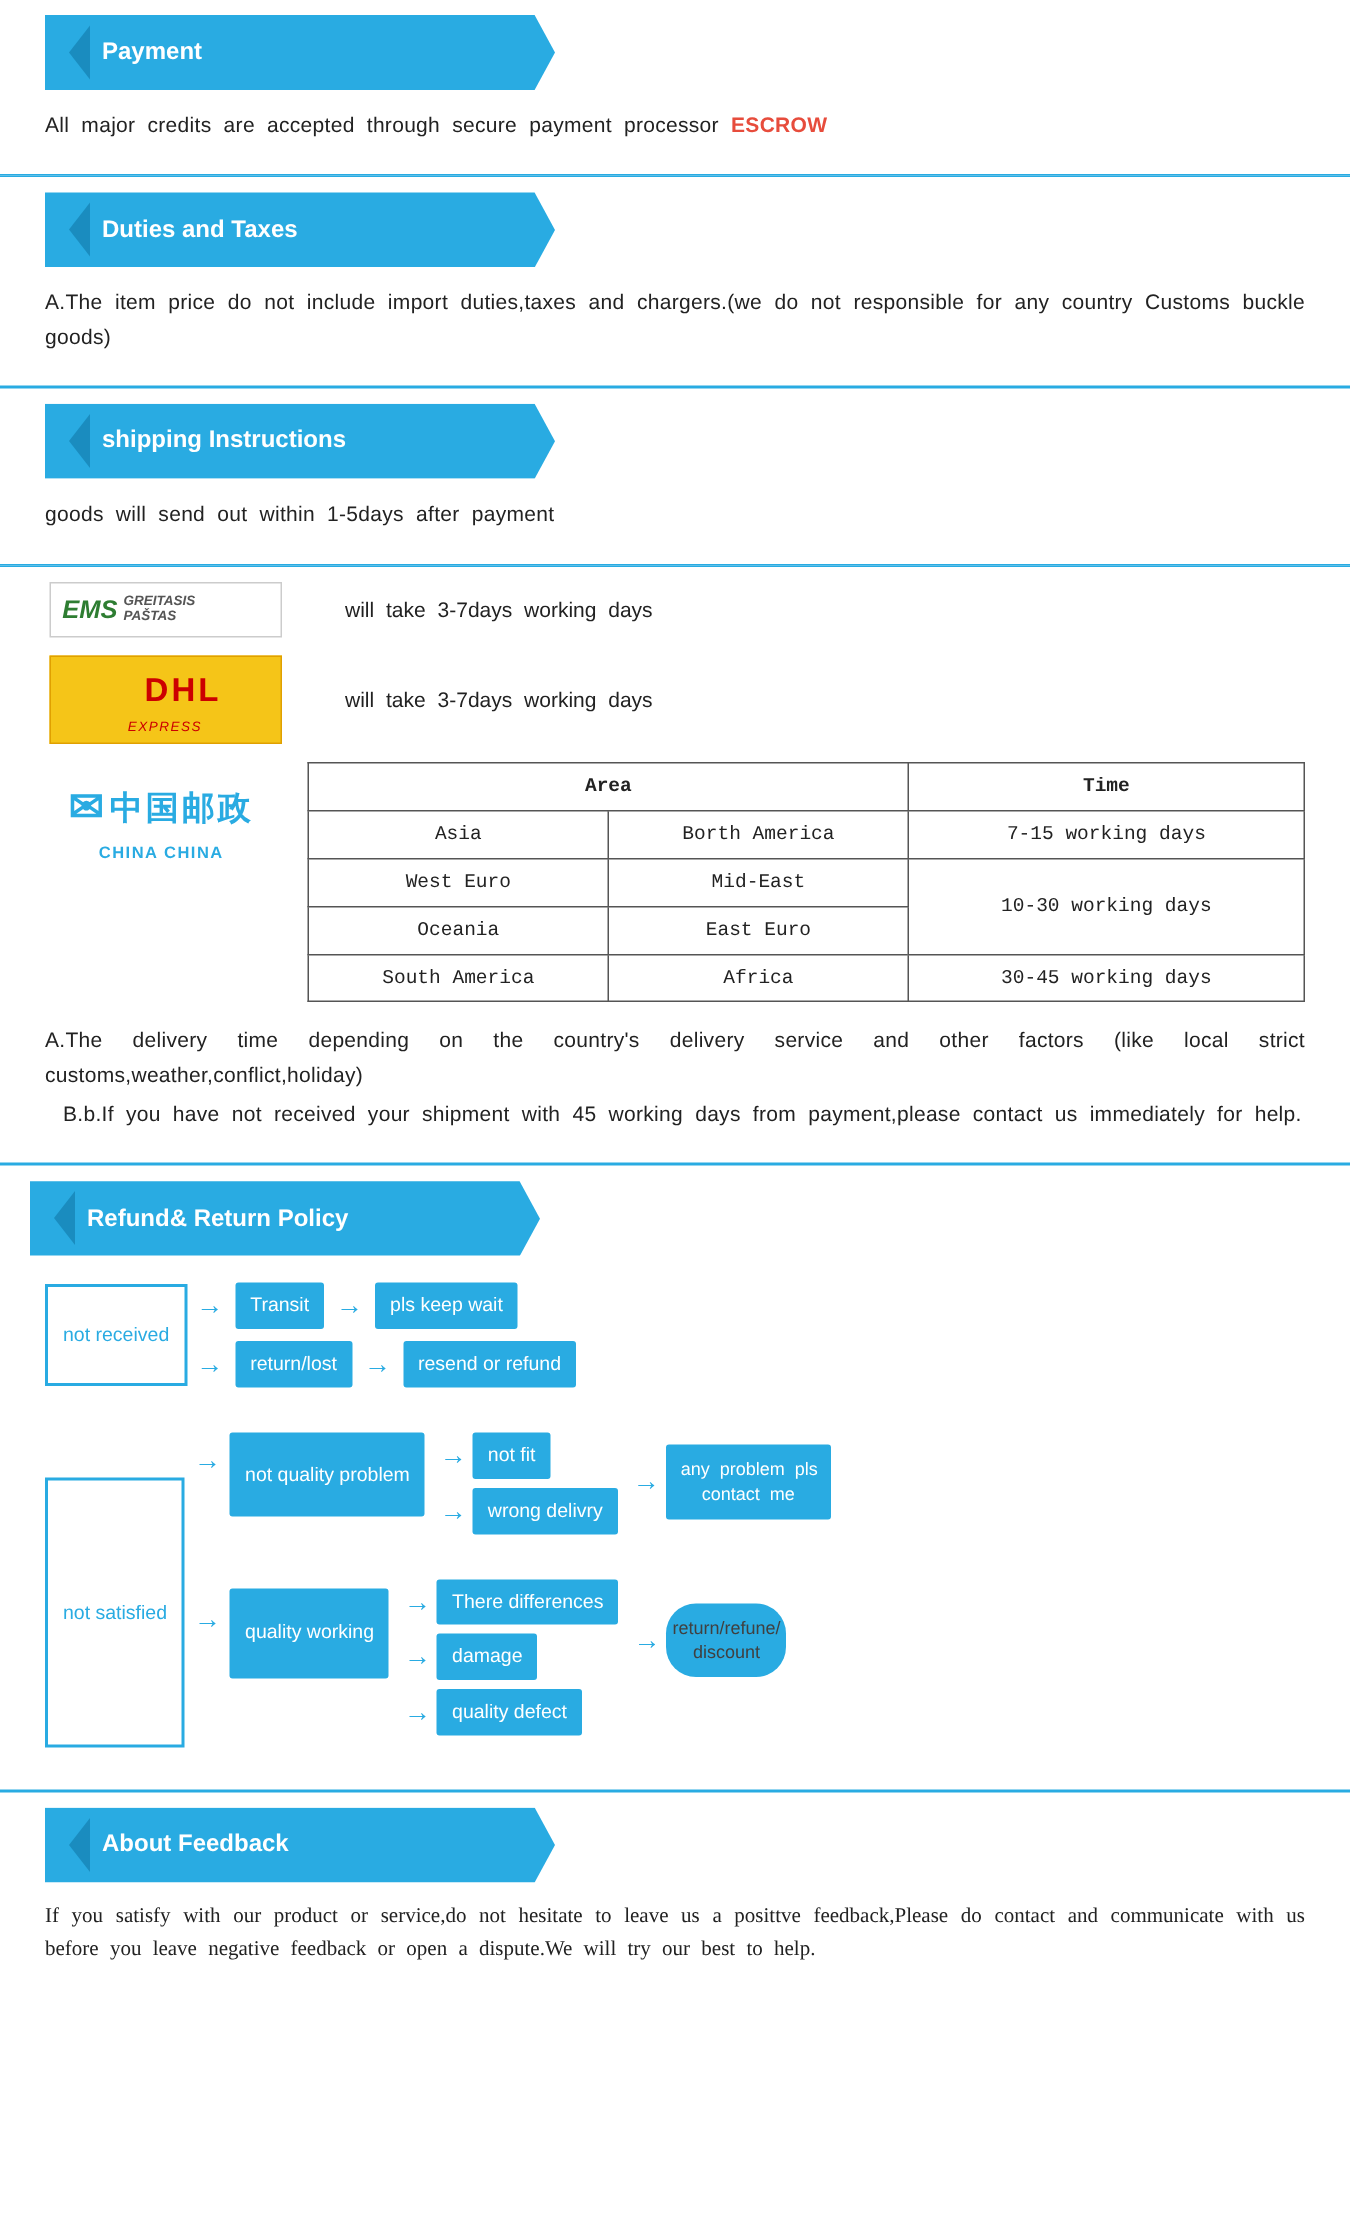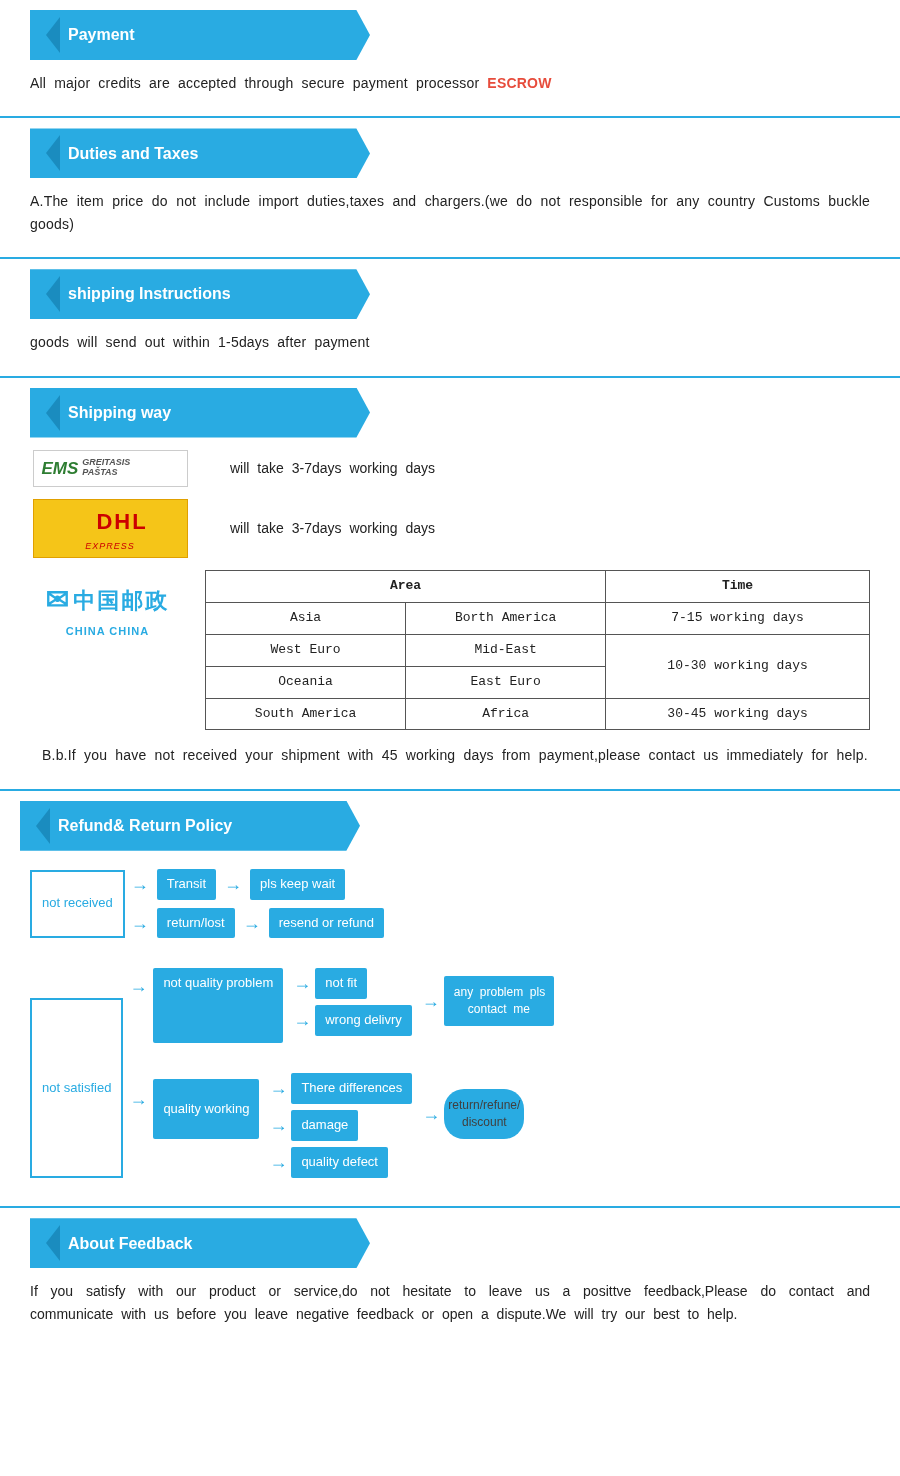--- a/index.html
+++ b/index.html
@@ -229,23 +229,20 @@
 <div class="section-block">
   <div class="section-header">
     <span>shipping  Instructions</span>
   </div>
   <p>goods  will  send  out  within  1-5days  after  payment</p>
 </div>
 
 <hr class="blue-line">
 
 <div class="section-block">
-  <div class="section-header">
-    <span>Shipping  way</span>
-  </div>
 
   <div class="logo-row" style="margin-bottom:12px;">
     <div class="logo-box">
       <div class="ems-logo">
         <span class="ems-green">EMS</span>
         <span style="font-size:9px; color:#555; font-style:italic; line-height:1.1;">GREITASIS<br>PAŠTAS</span>
       </div>
     </div>
     <span style="margin-left:20px; word-spacing:4px;">will  take  3-7days  working  days</span>
   </div>
@@ -294,20 +291,21 @@
         <tr>
           <td>South America</td>
           <td>Africa</td>
           <td>30-45 working days</td>
         </tr>
       </tbody>
     </table>
   </div>
 
   <div class="delivery-notes" style="margin-top:14px;">
+    <p>A.The  delivery  time  depending  on  the  country's  delivery  service  and  other  factors  (like  local  strict   customs,weather,conflict,holiday)</p>
     <p style="margin-top:4px;margin-left:12px;">B.b.If  you  have  not  received  your  shipment  with  45  working  days  from  payment,please  contact  us   immediately  for  help.</p>
   </div>
 </div>
 
 <hr class="blue-line">
 
 <div class="refund-section">
   <div class="section-header">
     <span>Refund&amp;  Return  Policy</span>
   </div>
@@ -353,21 +351,21 @@
     <div style="display:flex; align-items:flex-start; margin-top: 40px;">
       <div class="start-label" style="height:180px; display:flex; align-items:center; justify-content:center; padding:6px 10px;">
         <span>not  satisfied</span>
       </div>
     </div>
 
     <div style="display:flex; flex-direction:column; gap:18px; margin-left:6px; margin-top:8px;">
 
       <div style="display:flex; align-items:flex-start; gap:6px;">
         <span style="color:#29abe2; font-size:18px; margin-top:6px;">→</span>
-        <div class="mid-blue-box" style="margin-top:2px; height:75px; display:flex;align-items:flex-start;">
+        <div class="mid-blue-box" style="margin-top:2px; height:56px; display:flex;align-items:center;">
           <span>not  quality  problem</span>
         </div>
         <div style="display:flex; flex-direction:column; gap:6px; margin-left:4px; margin-top:2px;">
           <div style="display:flex; align-items:center; gap:4px;">
             <span style="color:#29abe2; font-size:18px;">→</span>
             <div class="mid-blue-box">
               <span>not  fit</span>
             </div>
           </div>
           <div style="display:flex; align-items:center; gap:4px;">
@@ -424,14 +422,14 @@
     </div>
   </div>
 </div>
 
 <hr class="blue-line">
 
 <div class="feedback-section">
   <div class="section-header">
     <span>About  Feedback</span>
   </div>
-  <p style="text-align:justify; word-spacing:4px;">If  you  satisfy  with  our  product  or  service,do  not  hesitate  to  leave  us  a  posittve  feedback,Please  do  contact  and  communicate  with  us  before  you  leave  negative  feedback  or  open  a  dispute.We  will  try  our  best  to  help.</p>
+  <p style="text-align:justify; word-spacing:4px;font-family:Liberation Serif, serif;">If  you  satisfy  with  our  product  or  service,do  not  hesitate  to  leave  us  a  posittve  feedback,Please  do  contact  and  communicate  with  us  before  you  leave  negative  feedback  or  open  a  dispute.We  will  try  our  best  to  help.</p>
 </div>
 
 </body></html>

